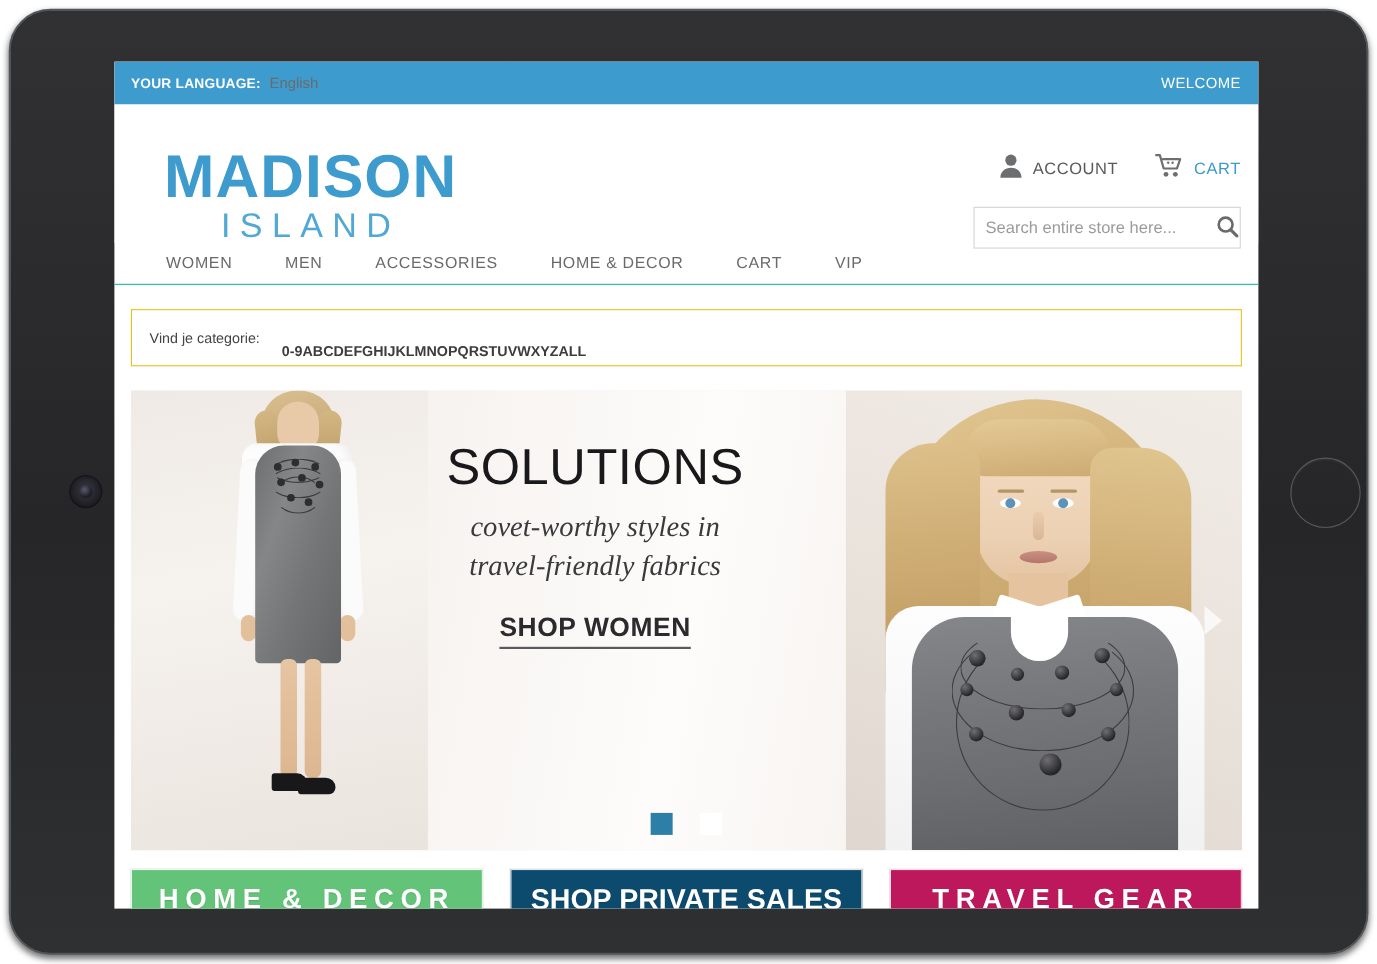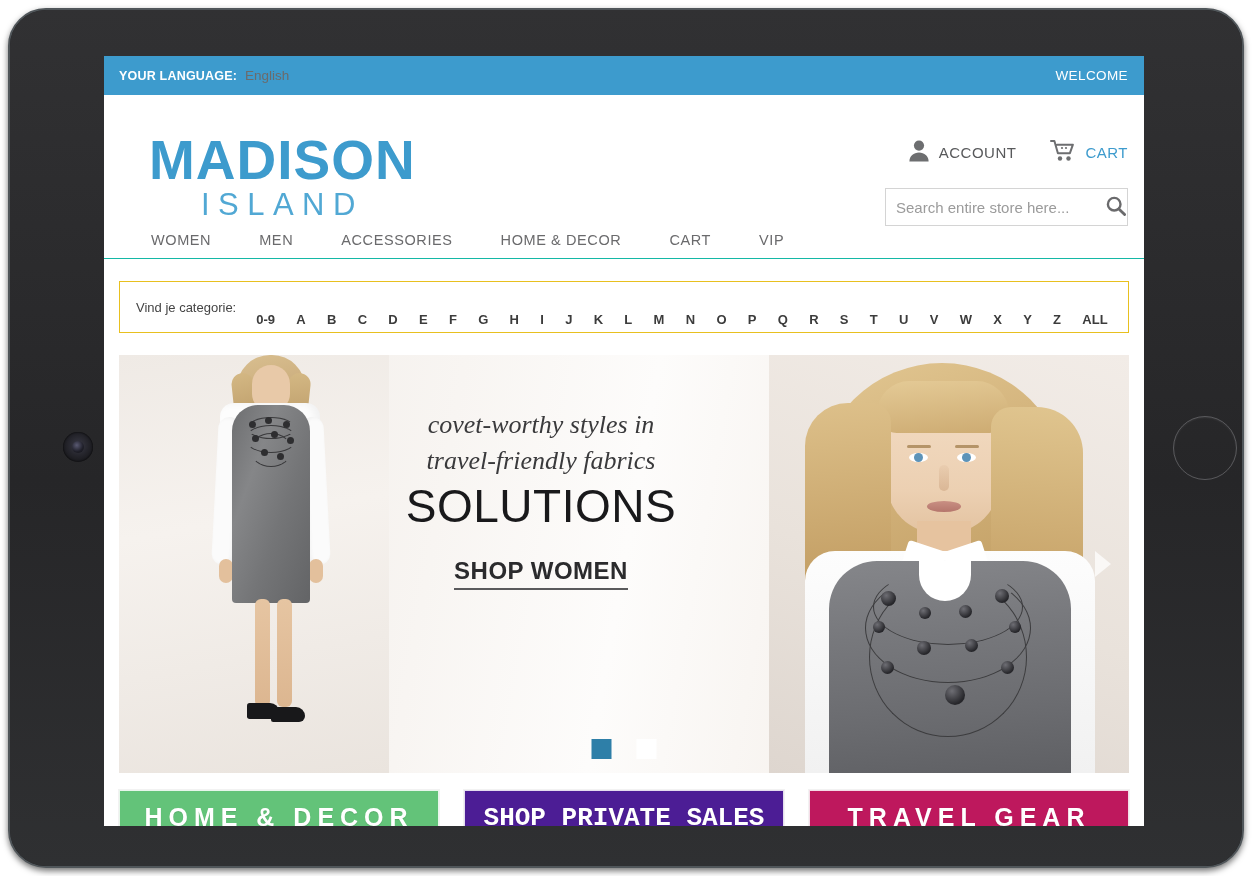--- a/index.html
+++ b/index.html
@@ -148,21 +148,21 @@
     height: 52px;
     border: 1.5px solid #e8c01f;
     display: flex; align-items: center;
     padding: 0 16px;
   }
   #alpha-label {
     font-size: 13px; color: #444; margin-right: 20px; white-space: nowrap;
   }
   #alpha-letters {
     flex: 1; display: flex; align-items: center;
-    justify-content: space-between;
+    justify-content: flex-start;
     padding-right: 4px;
     margin-top: 24px;
   }
   .alpha-letter {
     font-size: 13px; font-weight: bold; color: #3c3c3c;
     cursor: pointer;
   }
 
   
   #hero {
@@ -332,21 +332,21 @@
     border: 1px solid rgba(255,255,255,0.85);
     box-shadow: 0 0 0 1px rgba(0,0,0,0.05);
     cursor: pointer;
   }
   .promo-label {
     color: #ffffff; font-weight: bold;
     text-shadow: 0 1px 1px rgba(0,0,0,0.12);
   }
   #promo-0 { background: #63c379; }
   #promo-0 .promo-label { font-size: 25px; letter-spacing: 6px; }
-  #promo-1 { background: #4c1d95; font-family: Liberation Mono, monospace; }
+  #promo-1 { background: #0c4a6e; }
   #promo-1 .promo-label { font-size: 26px; letter-spacing: 0px; }
   #promo-2 { background: #be185d; }
   #promo-2 .promo-label { font-size: 25px; letter-spacing: 6px; }
 </style>
 </head>
 <body>
 
 <div id="device-frame">
   <div id="device-inner-shade"></div>
   <div id="camera-lens"></div>
@@ -511,25 +511,25 @@
       <div class="mr-bead" style="left:104px;top:266px;width:12px;height:12px"></div>
       <div class="mr-bead" style="left:148px;top:286px;width:14px;height:14px"></div>
       <div class="mr-bead" style="left:196px;top:284px;width:13px;height:13px"></div>
       <div class="mr-bead" style="left:240px;top:266px;width:12px;height:12px"></div>
       <div class="mr-bead" style="left:112px;top:306px;width:13px;height:13px"></div>
       <div class="mr-bead" style="left:176px;top:330px;width:20px;height:20px"></div>
       <div class="mr-bead" style="left:232px;top:306px;width:13px;height:13px"></div>
     </div>
 
     <div id="hero-text">
+      <div id="hero-solutions">SOLUTIONS</div>
       <div id="hero-sub">
         <div>covet-worthy styles in</div>
         <div>travel-friendly fabrics</div>
       </div>
-      <div id="hero-solutions">SOLUTIONS</div>
       <div id="hero-cta">SHOP WOMEN</div>
     </div>
 
     <div id="hero-next"></div>
 
     <div id="hero-dots">
       <span class="hero-dot active"></span>
       <span class="hero-dot inactive"></span>
     </div>
   </div>

